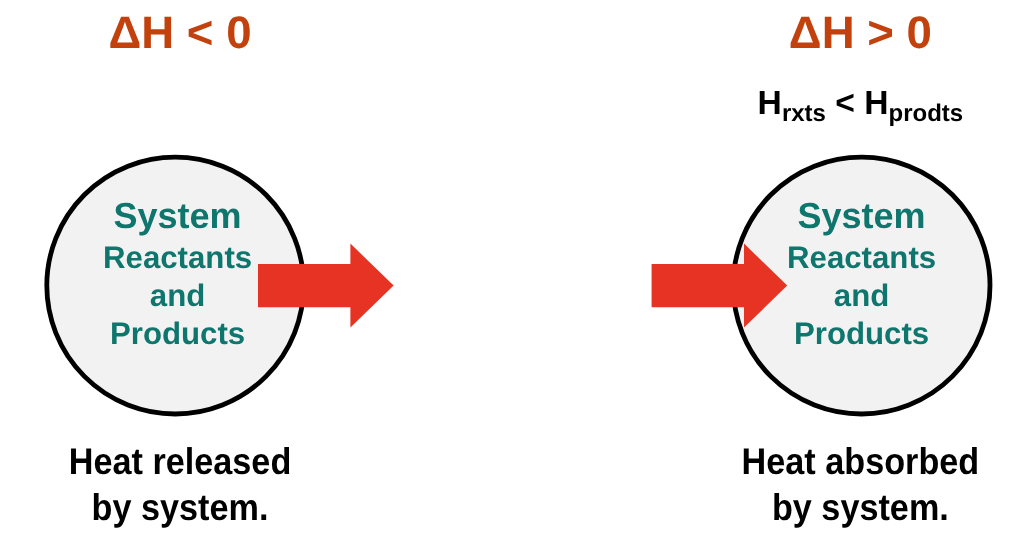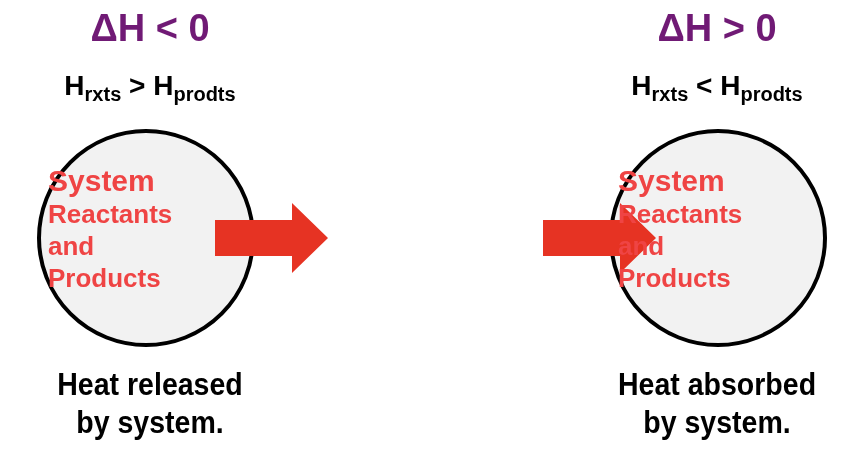--- a/index.html
+++ b/index.html
@@ -2,46 +2,43 @@
 <html><head>
   <meta charset="utf-8">
   <style>
     html, body { margin: 0; padding: 0; background: #ffffff; }
     body { width: 854px; height: 456px; position: relative; overflow: hidden;
            font-family: "Liberation Sans", sans-serif; }
     .panel { position: absolute; top: 0; width: 300px; height: 456px; }
     .panel.left { left: 0; }
     .panel.right { left: 567px; }
     .dh { position: absolute; top: 6px; left: 0; width: 100%; text-align: center;
-          color: #701a75; font-weight: bold; font-size: 38px; line-height: 44px; }
+          color: #c2410c; font-weight: bold; font-size: 38px; line-height: 44px; }
     .hrel { position: absolute; top: 68px; left: 0; width: 100%; text-align: center;
             color: #000; font-weight: bold; font-size: 28px; line-height: 36px; }
     .hrel .sub { font-size: 20px; position: relative; top: 6px; }
     .caption { position: absolute; top: 366px; left: 0; width: 100%; text-align: center;
                color: #000; font-weight: bold; font-size: 31px; line-height: 38px; transform: scaleX(0.92); }
     svg#diagram { position: absolute; left: 0; top: 0; }
-    .circle-text { position: absolute; width: 200px; color: #ef4444; font-weight: bold; }
+    .circle-text { position: absolute; width: 200px; text-align: center; color: #0f766e; font-weight: bold; }
     .circle-text .title { font-size: 30px; line-height: 34px; }
     .circle-text .line { font-size: 26px; line-height: 32px; }
   </style>
 </head>
 <body>
 
 <svg id="diagram" width="854" height="456">
   <circle cx="146" cy="238" r="107" fill="#f2f2f2" stroke="#000" stroke-width="4"></circle>
   <polygon points="215,220 292,220 292,203 328,238 292,273 292,256 215,256" fill="#e63323"></polygon>
   <circle cx="718" cy="238" r="107" fill="#f2f2f2" stroke="#000" stroke-width="4"></circle>
   <polygon points="543,220 620,220 620,203 656,238 620,273 620,256 543,256" fill="#e63323"></polygon>
 </svg>
 
 <div class="panel left">
   <div class="dh">ΔH &lt; 0</div>
-  <div class="hrel">
-    <span>H</span><span class="sub">rxts</span><span style="white-space:pre"> &gt; </span><span>H</span><span class="sub">prodts</span>
-  </div>
   <div class="caption">
     <div>Heat released</div>
     <div>by system.</div>
   </div>
 </div>
 <div class="circle-text" style="left:48px; top:164px;">
   <div class="title">System</div>
   <div class="line">Reactants</div>
   <div class="line">and</div>
   <div class="line">Products</div>

